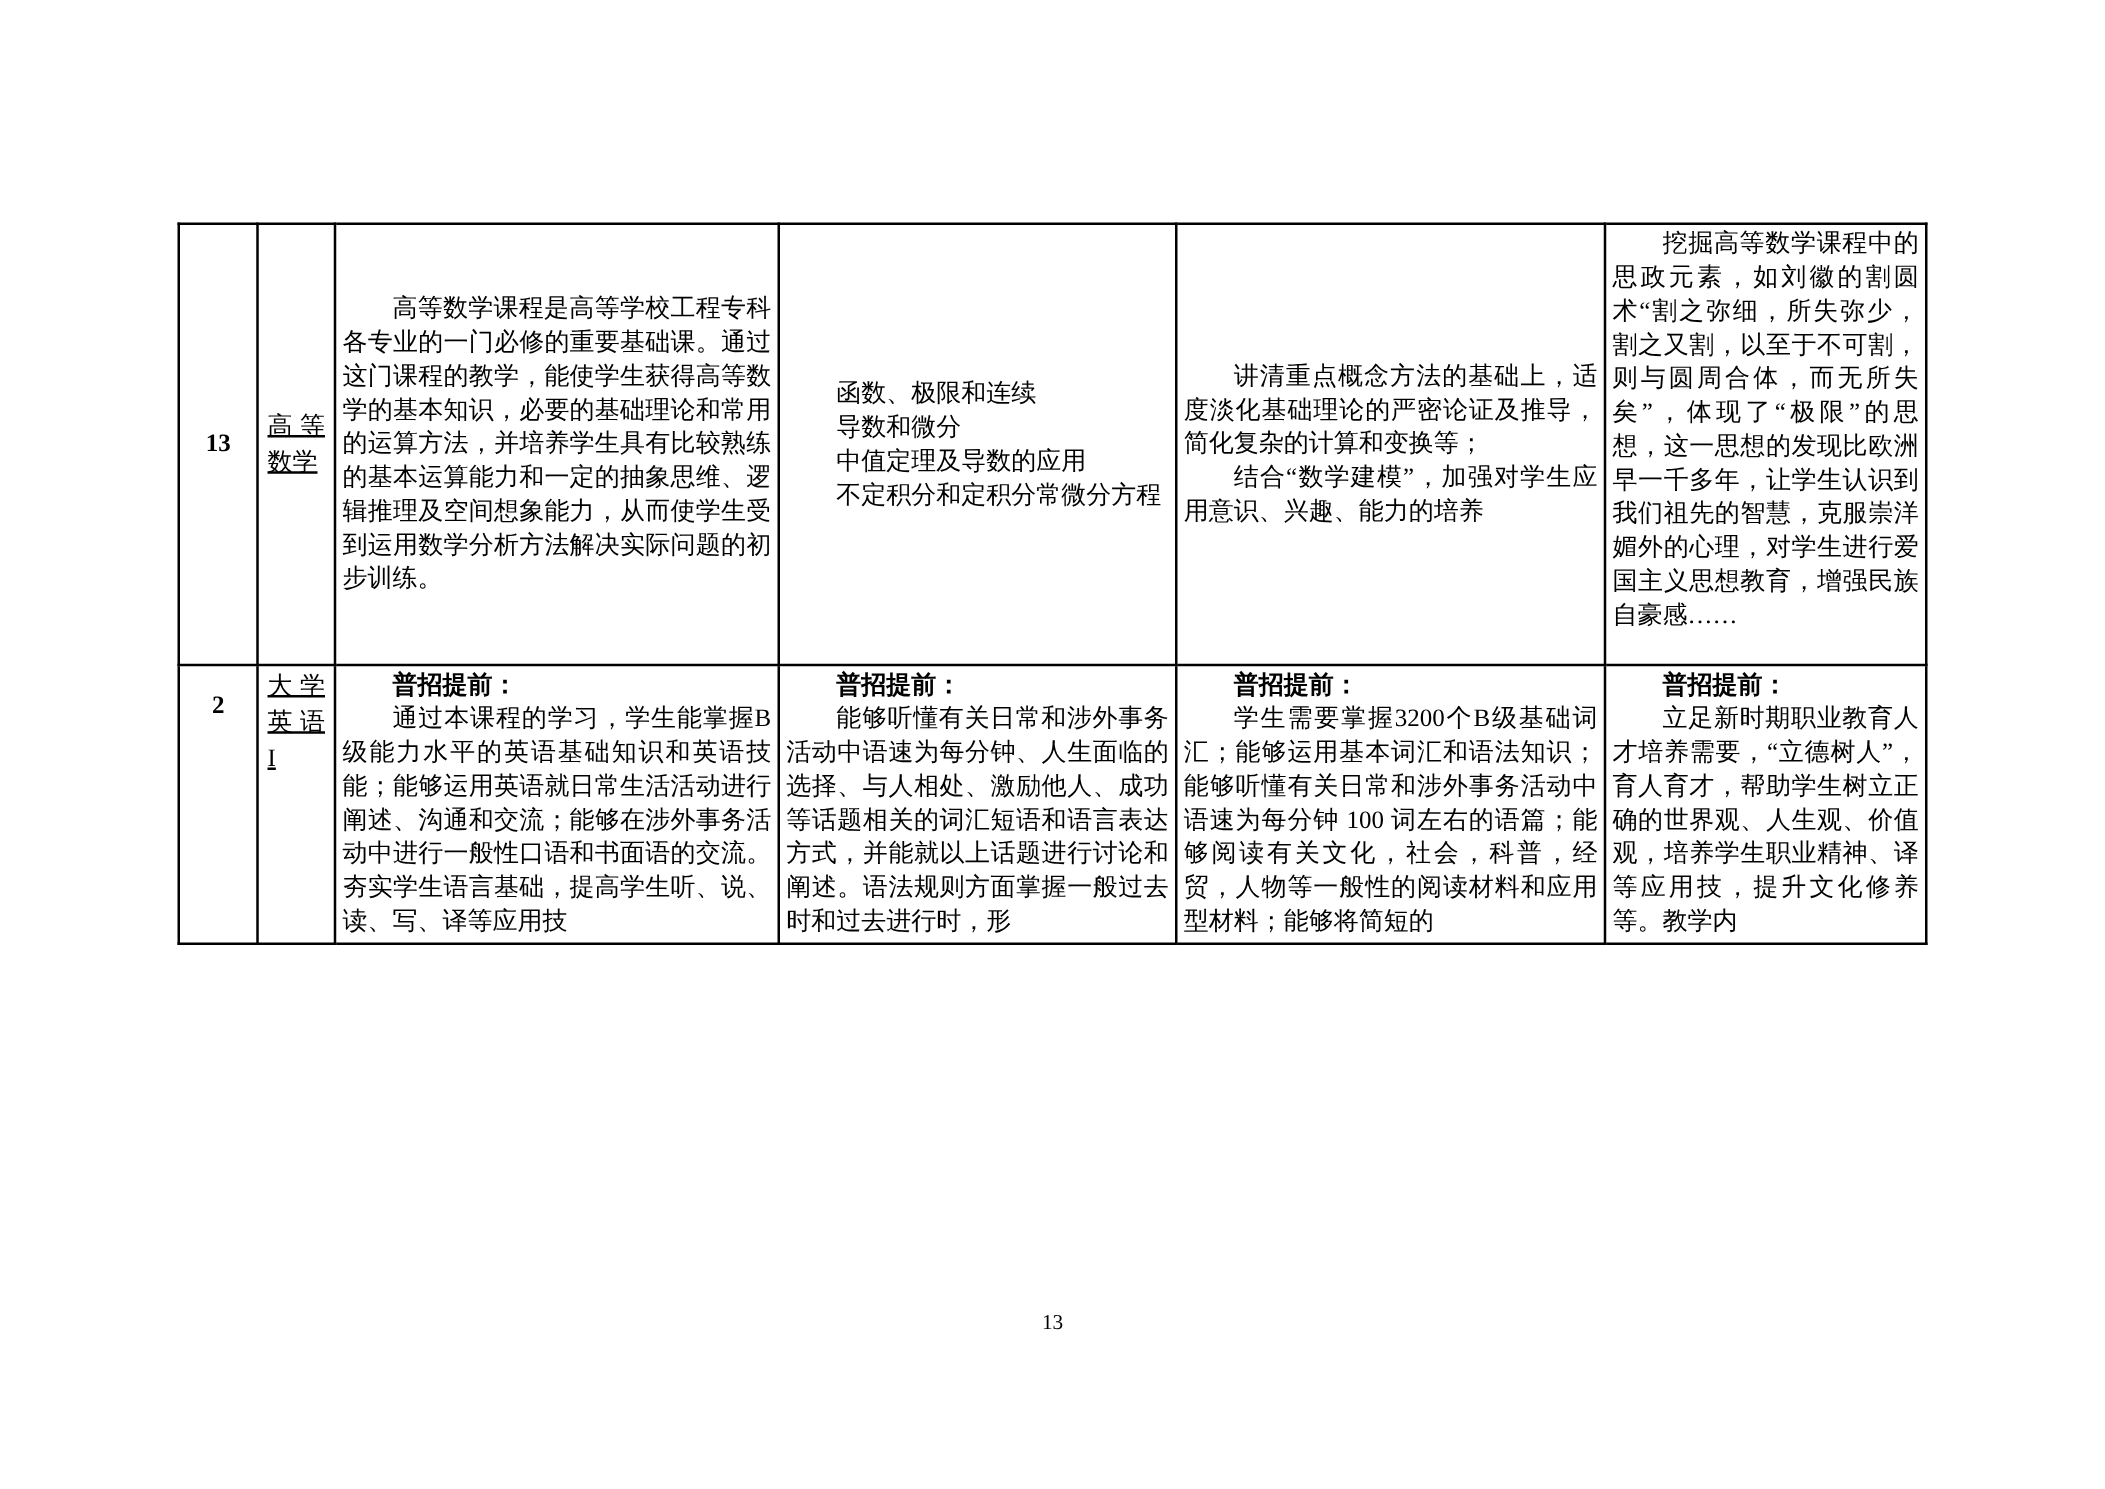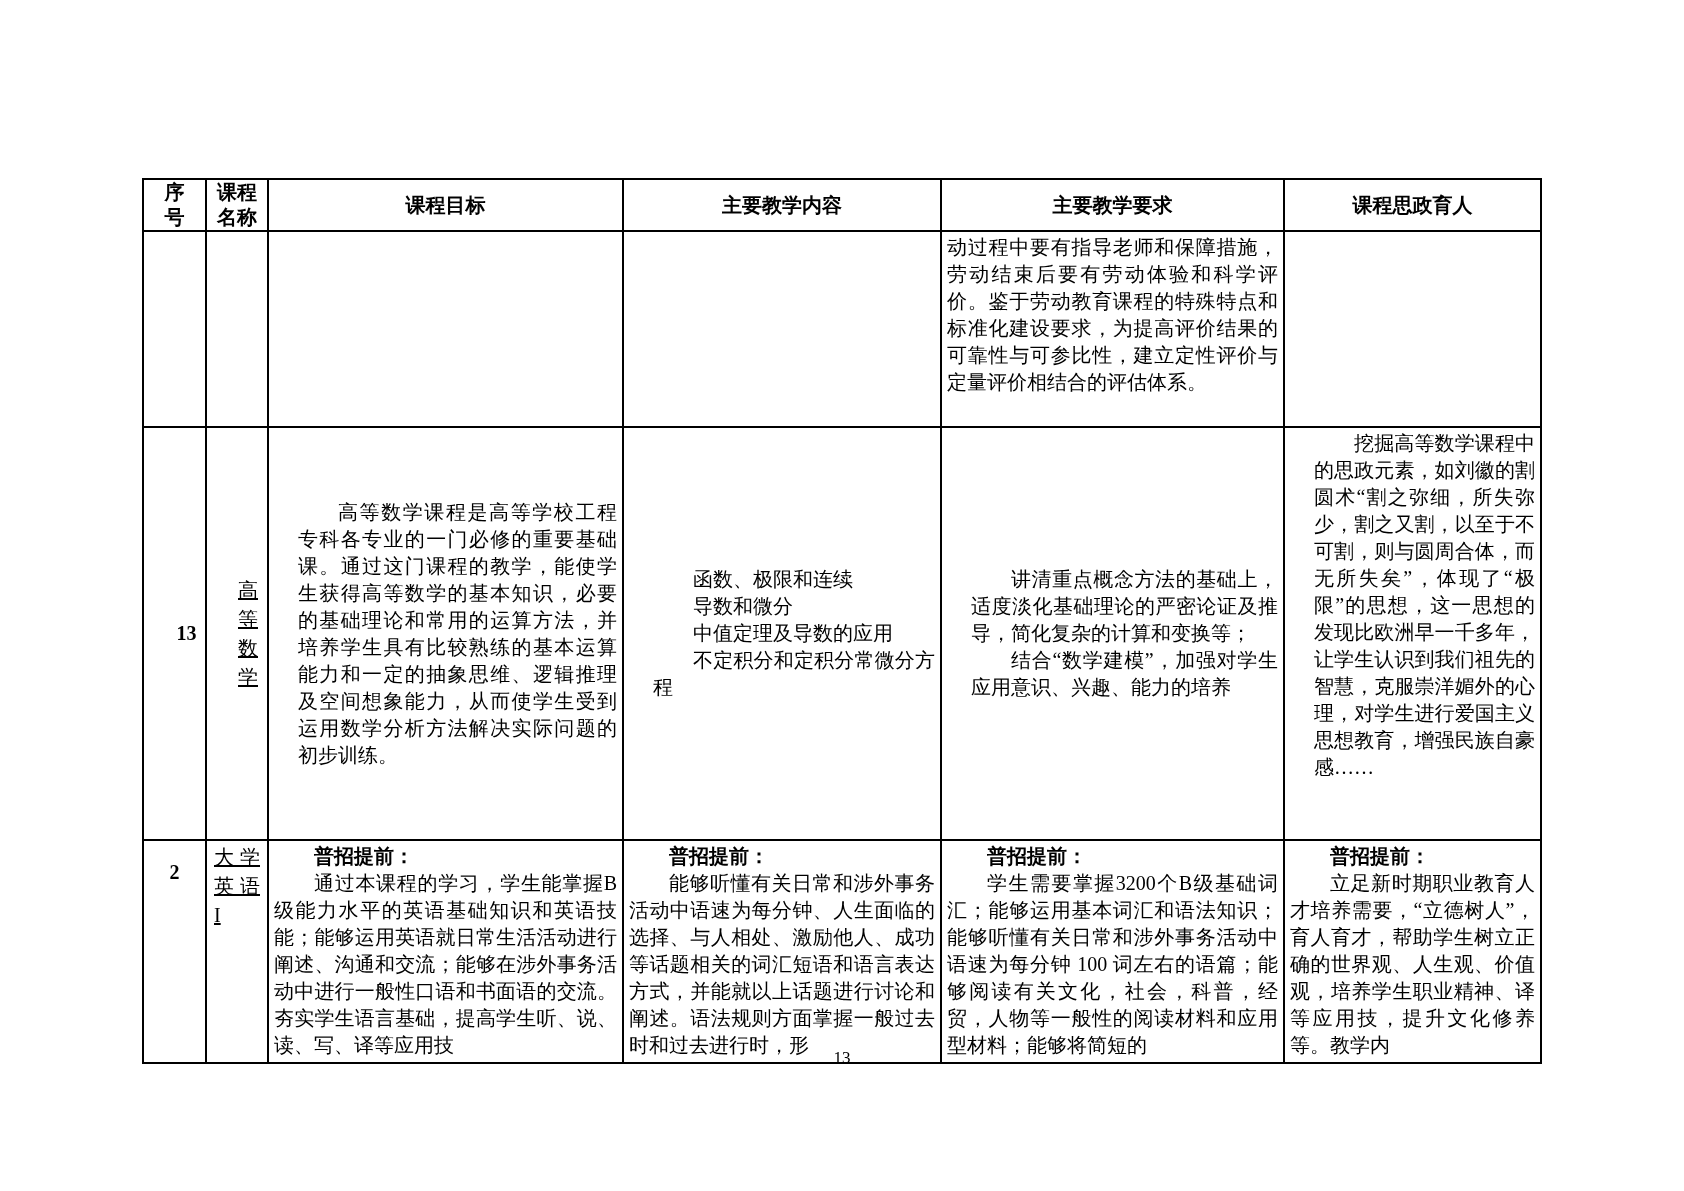--- a/index.html
+++ b/index.html
@@ -40,21 +40,21 @@
   .cb{
     overflow:hidden;
     display:flex;
     flex-direction:column;
     padding:2px 5px;
     box-sizing:border-box;
   }
   .cb.center{justify-content:center;border-radius:29px;}
   .cb.top{justify-content:flex-start;}
   .h-prev{height:194px;}
-  .h-r13{height:411px;margin-left:24px;}
+  .h-r13{height:351px;}
   .h-r14{height:221px;}
   p.para{
     margin:0;
     font-size:20px;
     line-height:27px;
     text-align:justify;
     text-indent:2em;
   }
   p.cont{text-indent:0;}
   p.lead{font-weight:bold;}
@@ -89,63 +89,21 @@
     <colgroup>
       <col style="width:63px">
       <col style="width:62px">
       <col style="width:355px">
       <col style="width:318px">
       <col style="width:343px">
       <col style="width:257px">
     </colgroup>
 
     <tbody>
-        <tr>
-      <th class="th-no">
-        <div class="thbox">序号</div>
-      </th>
-      <th class="th-name">
-        <div class="thbox">课程名称</div>
-      </th>
-      <th>
-        <div class="thbox">课程目标</div>
-      </th>
-      <th>
-        <div class="thbox">主要教学内容</div>
-      </th>
-      <th>
-        <div class="thbox">主要教学要求</div>
-      </th>
-      <th>
-        <div class="thbox">课程思政育人</div>
-      </th>
-    </tr>
 
-    <tr>
-      <td>
-            <div class="cb h-prev top"></div>
-          </td>
-      <td class="name-cell">
-            <div class="cb h-prev top"></div>
-          </td>
-      <td>
-            <div class="cb h-prev top"></div>
-          </td>
-      <td>
-            <div class="cb h-prev top"></div>
-          </td>
-      <td>
-        <div class="cb h-prev top">
-          <p class="para cont">动过程中要有指导老师和保障措施，劳动结束后要有劳动体验和科学评价。鉴于劳动教育课程的特殊特点和标准化建设要求，为提高评价结果的可靠性与可参比性，建立定性评价与定量评价相结合的评估体系。</p>
-        </div>
-      </td>
-      <td>
-            <div class="cb h-prev top"></div>
-          </td>
-    </tr>
 
     <tr>
       <td>
         <div class="cb h-r13 center">
           <div class="num">13</div>
         </div>
       </td>
       <td class="name-cell">
         <div class="cb h-r13 center">
           <div class="cname">高等数学</div>

